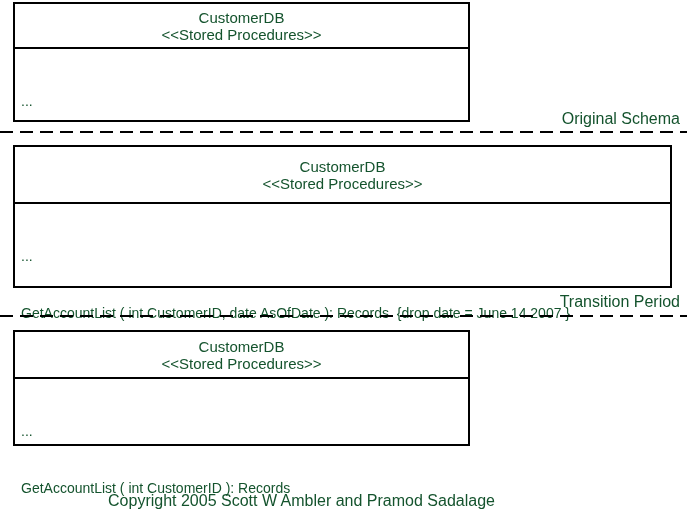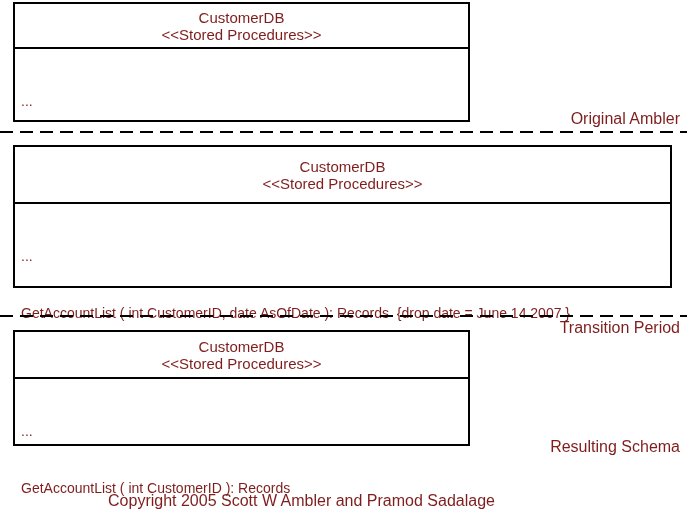--- a/index.html
+++ b/index.html
@@ -2,21 +2,21 @@
 <html><head>
 <meta charset="utf-8">
 <style>
   html, body { margin: 0; padding: 0; background: #ffffff; }
   .canvas {
     position: relative;
     width: 687px;
     height: 513px;
     background: #ffffff;
     font-family: "Liberation Sans", sans-serif;
-    color: #7f1d1d;
+    color: #14532d;
     overflow: hidden;
   }
   .uml-box {
     position: absolute;
     border: 2px solid #000000;
     background: #ffffff;
     box-sizing: border-box;
   }
   .box1 { left: 13px; top: 2px;   width: 457px; height: 120px; }
   .box2 { left: 13px; top: 145px; width: 659px; height: 143px; }
@@ -43,21 +43,21 @@
   }
   .bold { font-weight: normal; }
   .phase-label {
     position: absolute;
     right: 7px;
     text-align: right;
     font-size: 16px;
     line-height: 19px;
   }
   .label1 { top: 109px; }
-  .label2 { top: 292px; margin-top: 26px; }
+  .label2 { top: 292px; }
   .label3 { top: 437px; }
   .dashed-line {
     position: absolute;
     left: 0;
     width: 687px;
     height: 2px;
     background: repeating-linear-gradient(to right, #000000 0 13px, transparent 13px 20px);
   }
   .line1 { top: 131px; }
   .line2 { top: 315px; }
@@ -80,21 +80,21 @@
     <div class="uml-header">
       <div>CustomerDB</div>
       <div>&lt;&lt;Stored Procedures&gt;&gt;</div>
     </div>
     <div class="uml-body">
       <div><span>...</span></div>
       <div><span>GetAccountList ( int CustomerID, date AsOfDate ): Records</span></div>
       <div><span>...</span></div>
     </div>
   </div>
-  <div class="phase-label label1">Original Ambler</div>
+  <div class="phase-label label1">Original Schema</div>
   <div class="dashed-line line1"></div>
 
   <div class="uml-box box2">
     <div class="uml-header">
       <div>CustomerDB</div>
       <div>&lt;&lt;Stored Procedures&gt;&gt;</div>
     </div>
     <div class="uml-body">
       <div><span>...</span></div>
       <div><span>GetAccountList ( int CustomerID, date AsOfDate ): Records</span><span class="bold">  {drop date = June 14 2007 }</span></div>
@@ -109,17 +109,16 @@
     <div class="uml-header">
       <div>CustomerDB</div>
       <div>&lt;&lt;Stored Procedures&gt;&gt;</div>
     </div>
     <div class="uml-body">
       <div><span>...</span></div>
       <div><span class="bold">GetAccountList ( int CustomerID ): Records</span></div>
       
     </div>
   </div>
-  <div class="phase-label label3">Resulting Schema</div>
 
   <div class="copyright">Copyright 2005 Scott W Ambler and Pramod Sadalage</div>
 
 </div>
 
 </body></html>

